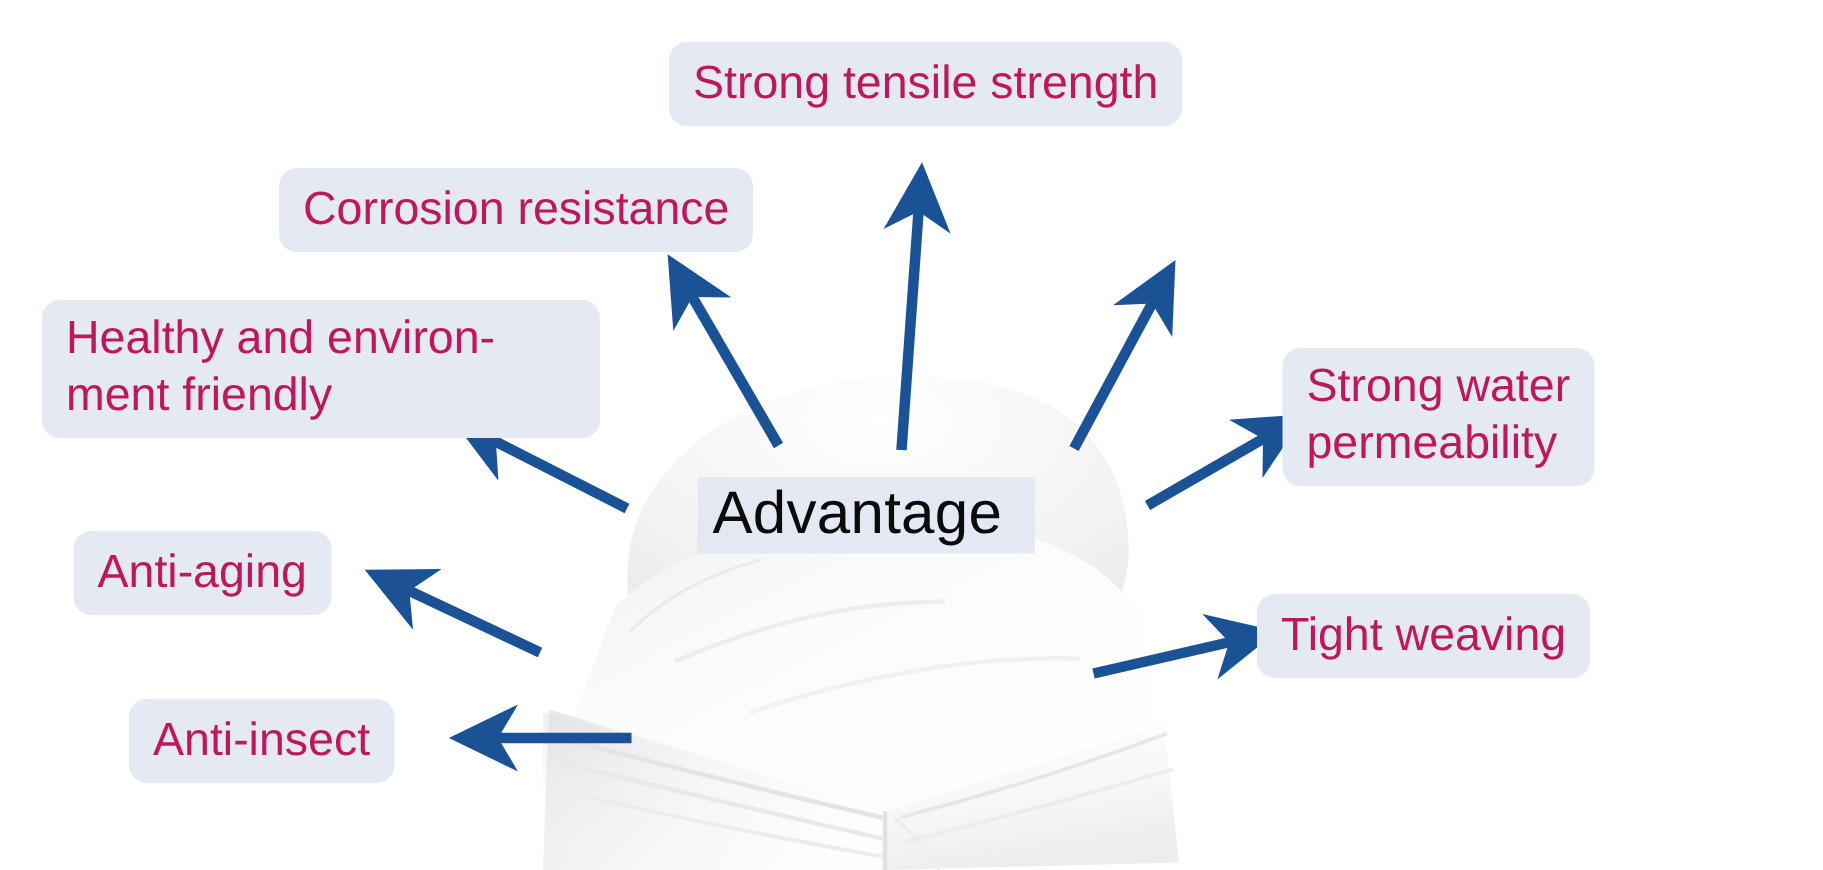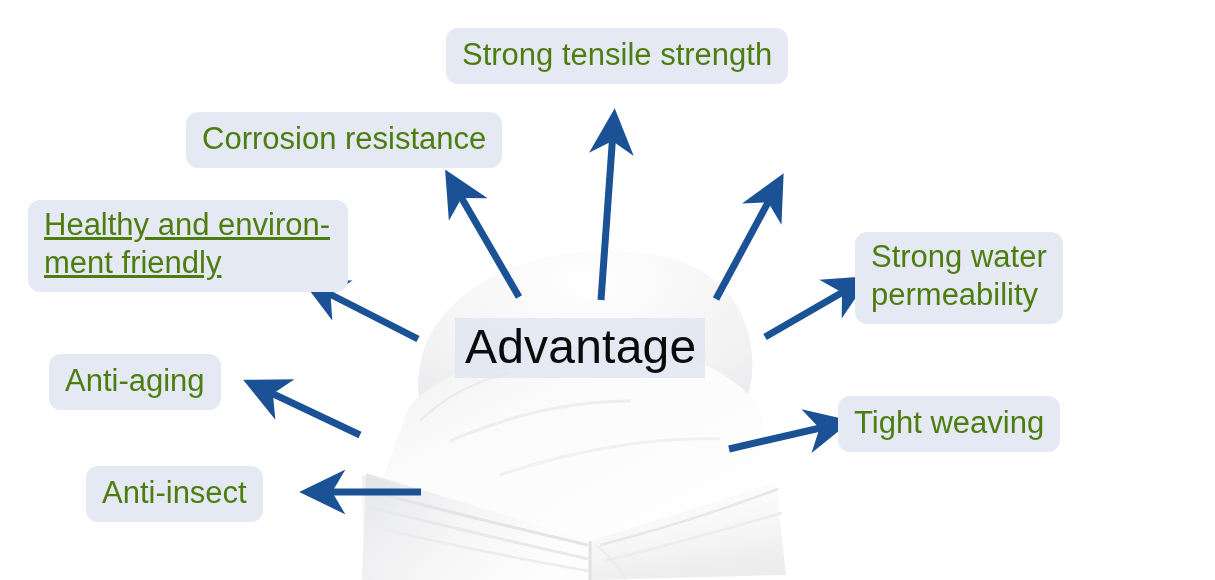--- a/index.html
+++ b/index.html
@@ -33,50 +33,50 @@
     position: absolute;
     left: 0; top: 0;
     width: 1215px;
     height: 580px;
     pointer-events: none;
   }
 
   
   .center-label {
     position: absolute;
-    left: 455px;
+    left: 465px;
     top: 318px;
-    padding: 2px 9px 4px 10px;
-    font-size: 48px;
+    padding: 2px 22px 4px 10px;
+    font-size: 40px;
     line-height: 1.12;
     color: #0b0b0b;
     background: rgba(223,229,241,0.80);
     white-space: nowrap;
     letter-spacing: 0.2px;
   }
 
   
   .pill {
     position: absolute;
     background: #e4e9f3;
     border-radius: 12px;
-    color: #4d7c0f;
+    color: #be185d;
     font-size: 31px;
     line-height: 1.30;
     padding: 7px 16px 9px 16px;
     white-space: pre-line;
     box-sizing: border-box;
   }
   .pill.two-line { line-height: 1.22; padding-top: 6px; padding-bottom: 10px; }
 
   
   #pill-tensile       { left: 446px; top: 28px;  }
   #pill-corrosion     { left: 186px; top: 112px; }
   #pill-newraw        { left: 700px; top: 128px; }
-  #pill-healthy       { left: 28px;  top: 200px; width: 320px; text-decoration: underline; }
+  #pill-healthy       { left: 28px;  top: 200px; width: 372px; }
   #pill-waterperm     { left: 855px; top: 232px; width: 208px; }
   #pill-antiaging     { left: 34px;  top: 354px; margin-left: 15px; }
   #pill-tight         { left: 838px; top: 396px; }
   #pill-antiinsect    { left: 86px;  top: 466px; }
 </style>
 </head>
 <body>
 
 <div id="canvas">
 

